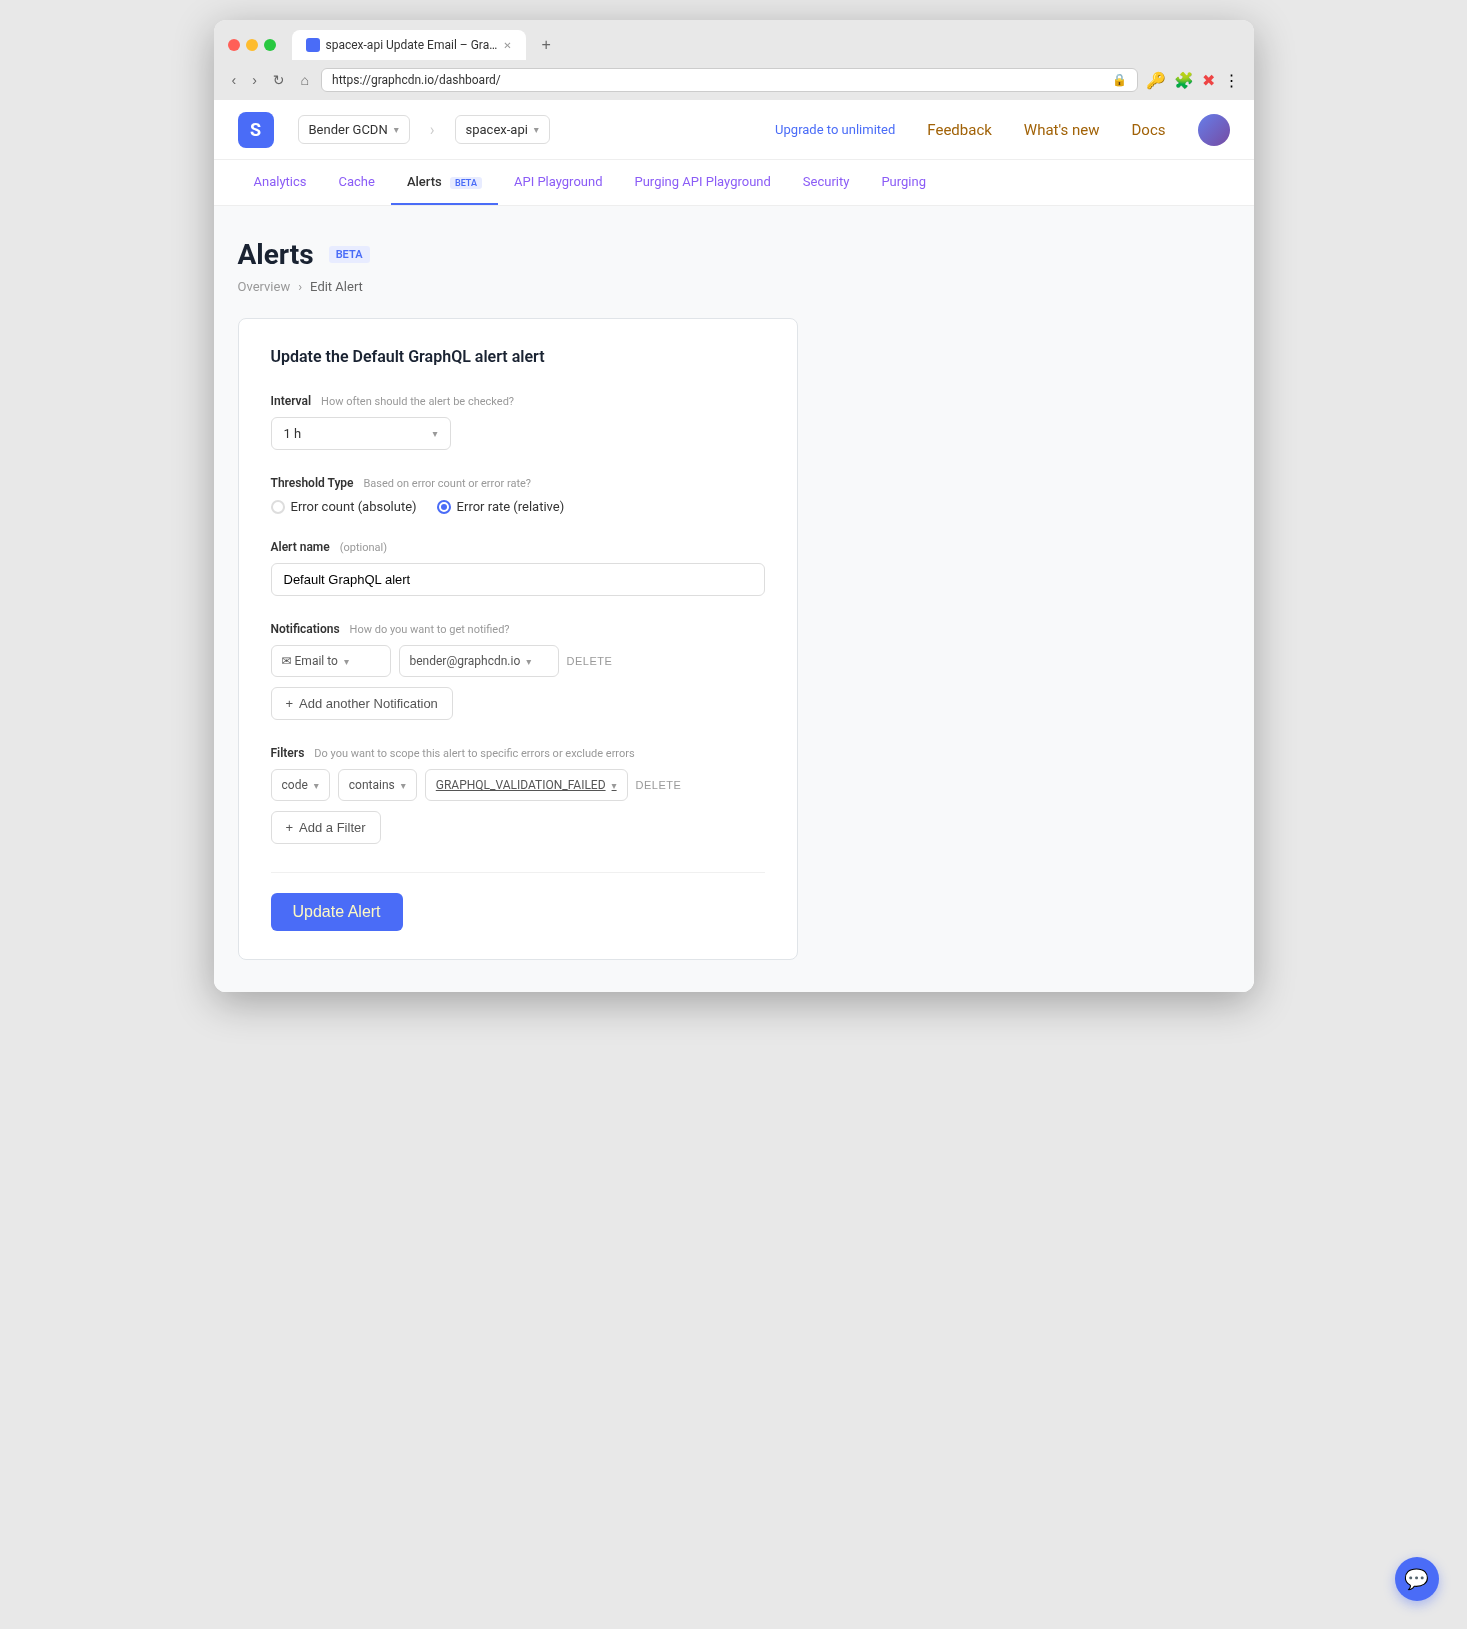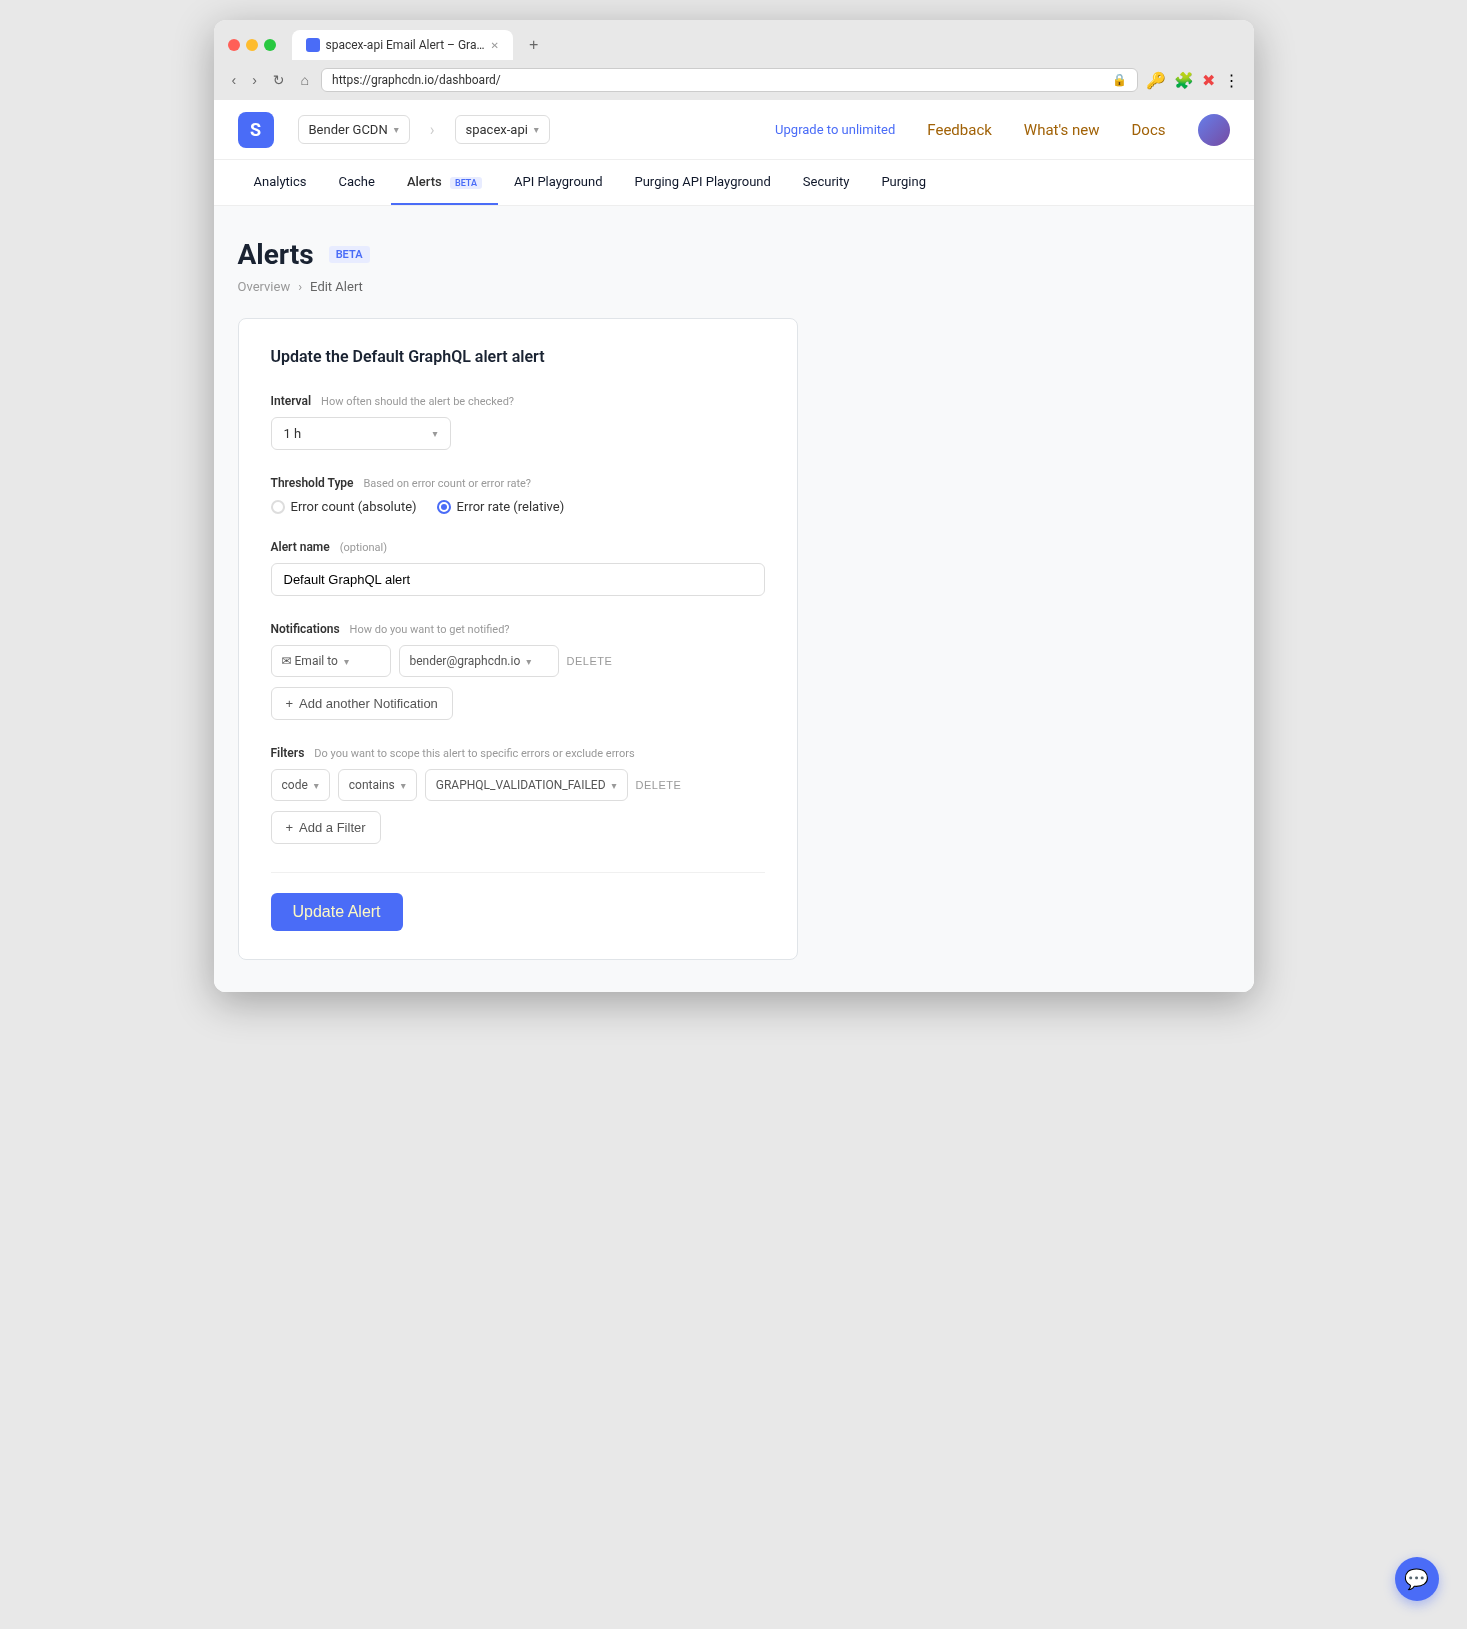--- a/index.html
+++ b/index.html
@@ -178,21 +178,21 @@
       background: white;
       border-bottom: 1px solid #eee;
       padding: 0 24px;
       display: flex;
       align-items: center;
       gap: 0;
     }
     .sub-nav-tab {
       padding: 14px 16px;
       font-size: 13px;
-      color: #0f172a;
+      color: #8b5cf6;
       cursor: pointer;
       border-bottom: 2px solid transparent;
       text-decoration: none;
     }
     .sub-nav-tab.active {
       color: #333;
       border-bottom: 2px solid #4a6cf7;
       font-weight: 500;
     }
     .beta-badge {
@@ -420,20 +420,21 @@
       align-items: center;
       gap: 6px;
       border: 1px solid #ddd;
       border-radius: 6px;
       padding: 8px 10px;
       font-size: 12px;
       color: #555;
       background: white;
       cursor: pointer;
       min-width: 200px;
+      text-decoration: underline;
     }
     
     .submit-section {
       margin-top: 28px;
       padding-top: 20px;
       border-top: 1px solid #f0f0f0;
     }
     .submit-btn {
       background: #4a6cf7;
       color: #fef9c3;
@@ -468,21 +469,21 @@
 <div class="browser-window">
 
   <div class="browser-titlebar">
     <div class="traffic-lights">
       <div class="traffic-light tl-red"></div>
       <div class="traffic-light tl-yellow"></div>
       <div class="traffic-light tl-green"></div>
     </div>
     <div class="browser-tab">
       <span class="tab-favicon"></span>
-      <span>spacex-api Email Alert – Gra…</span>
+      <span>spacex-api Update Email – Gra…</span>
       <span class="tab-close">✕</span>
     </div>
     <button class="tab-plus">+</button>
   </div>
 
   <div class="browser-toolbar">
     <button class="nav-btn">‹</button>
     <button class="nav-btn">›</button>
     <button class="nav-btn">↻</button>
     <button class="nav-btn">⌂</button>

